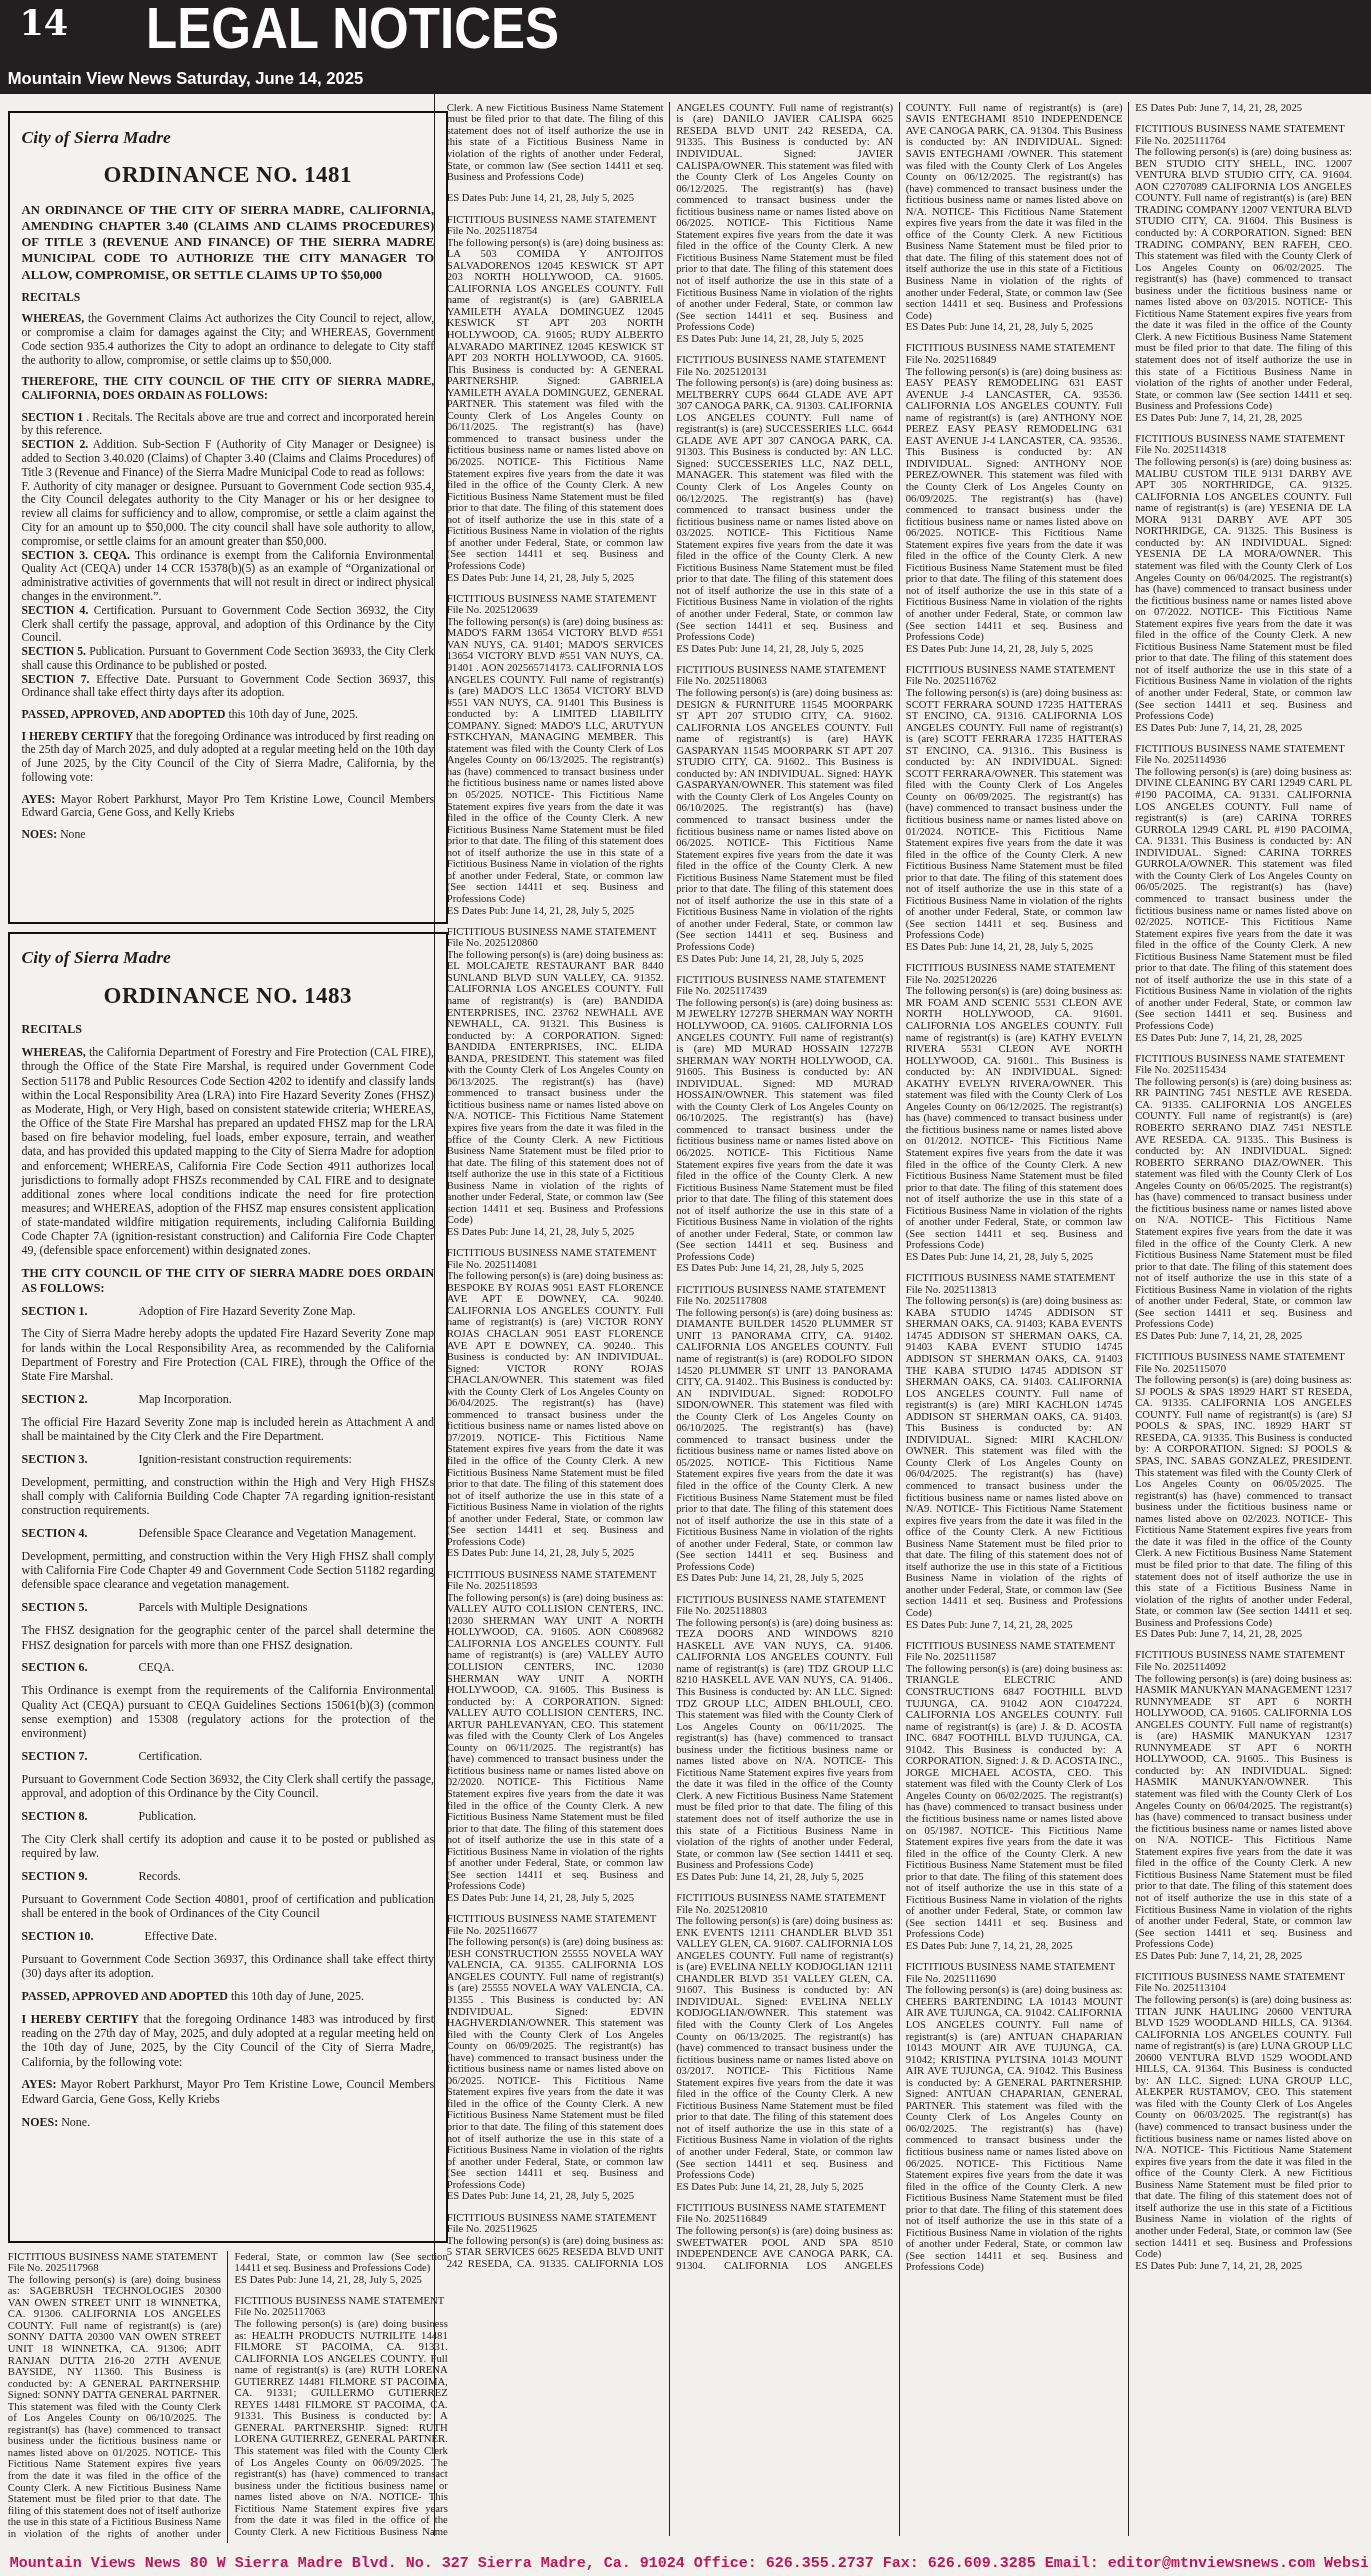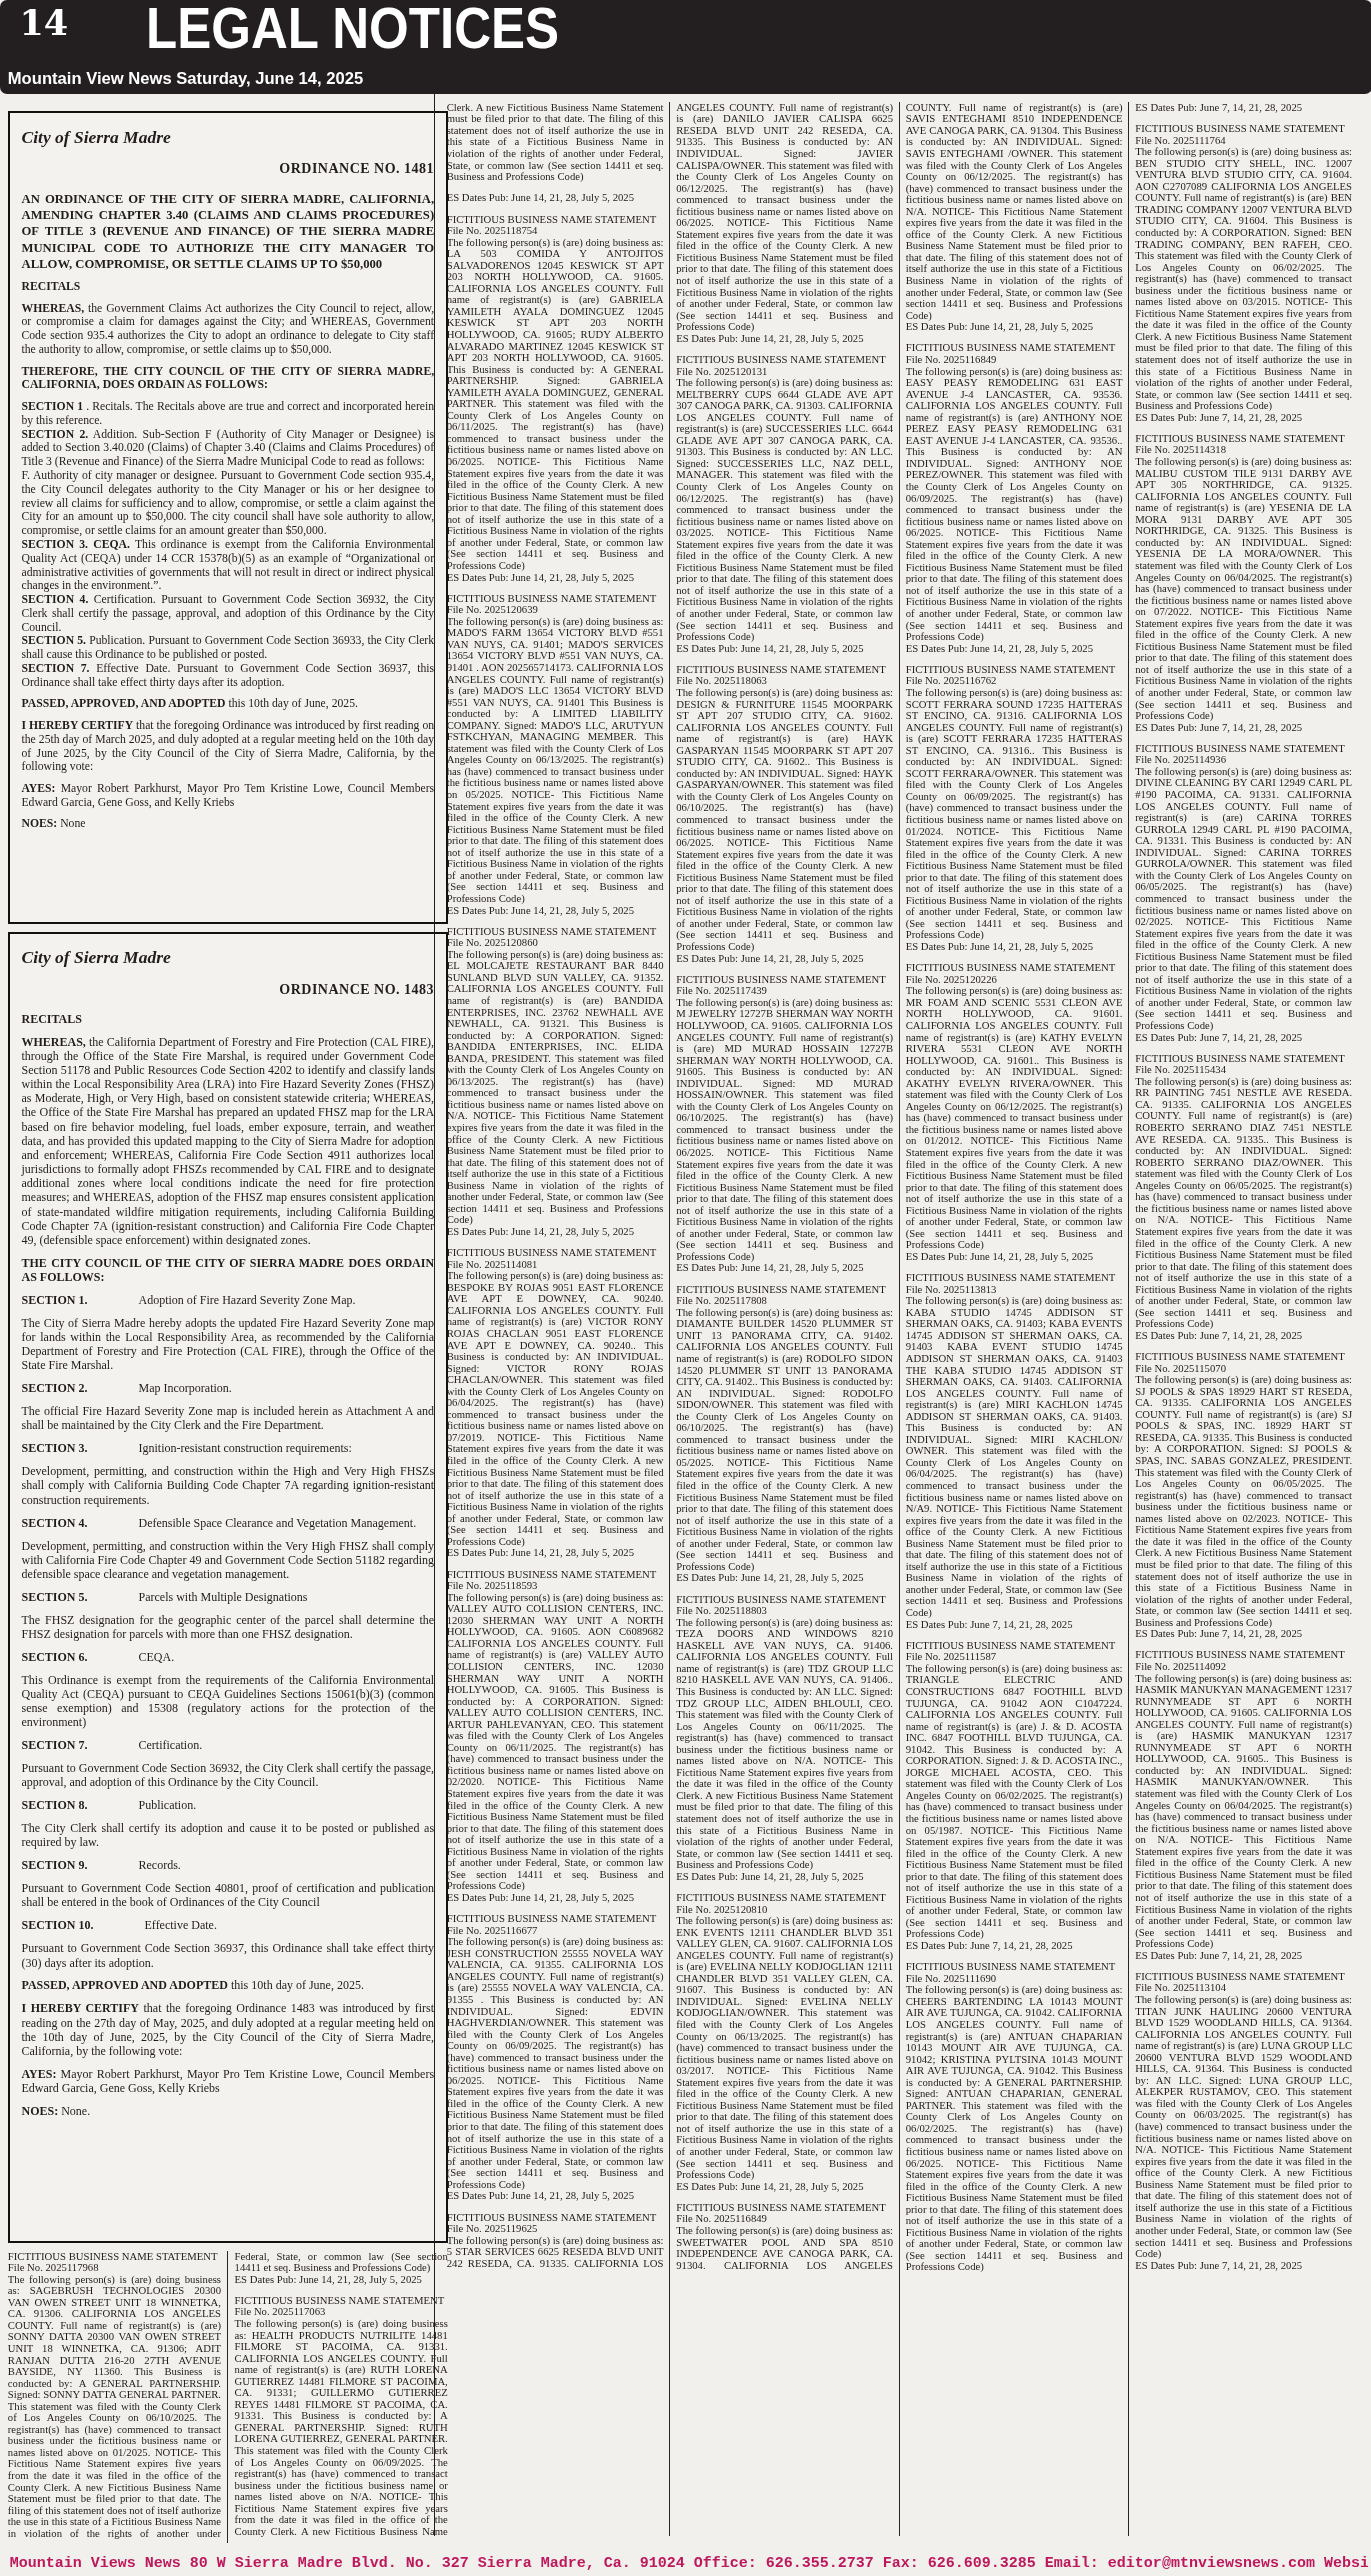--- a/index.html
+++ b/index.html
@@ -1,32 +1,32 @@
 <!DOCTYPE html>
 <html><head>
 <meta charset="utf-8">
 <style>
   html,body{margin:0;padding:0;background:#888;}
   .page{position:relative;width:1372px;height:2576px;background:#f2f0ec;color:#211d1e;
         font-family:"Liberation Serif",serif;overflow:hidden;margin:0 auto;}
   
-  header{position:absolute;top:0;left:0;right:0;height:94px;background:#231f20;color:#fff;border-radius:7px;}
+  header{position:absolute;top:0;left:0;right:0;height:94px;background:#231f20;color:#fff;}
   .pgnum{position:absolute;left:19.5px;top:1.9px;font-family:"DejaVu Serif",serif;font-size:35px;font-weight:bold;}
   .ttl{position:absolute;left:146px;top:-5.8px;font-family:"Liberation Sans",sans-serif;font-weight:800;
        font-size:58px;letter-spacing:0px;transform:scaleX(.88);transform-origin:left;white-space:nowrap;}
   .dateline{position:absolute;left:7.8px;bottom:4.9px;font-family:"Liberation Sans",sans-serif;
             font-weight:bold;font-size:16.6px;}
   
   .leftarea{position:absolute;left:7.8px;top:111px;width:440px;}
   .obox{border:2.9px solid #121011;background:#f4f2ee;box-sizing:border-box;width:440px;
         padding:11.7px 11.7px 7.8px 11.7px;overflow:hidden;text-align:justify;font-size:11.7px;line-height:1.18;}
   #ord1481{height:813px;margin-bottom:7.8px;}
   #ord1483{height:1311px;margin-bottom:7.8px;font-size:12px;}
   .obox .org{font-size:17.5px;font-weight:bold;font-style:italic;text-align:left;margin:1.9px 0 13.6px;}
-  .obox .num{font-size:14px;font-weight:bold;text-align:right;margin:9.7px 0 13.6px;letter-spacing:0.5px;}
+  .obox .num{font-size:23px;font-weight:bold;text-align:center;margin:9.7px 0 13.6px;letter-spacing:0.5px;}
   .obox .btitle{font-weight:bold;font-size:12.7px;line-height:1.28;margin-bottom:7.8px;}
   .obox p{margin:7.8px 0 0;}
   #ord1483 p{margin:8.8px 0 0;}
   .obox p.tight{margin-top:0;}
   .obox b{font-weight:bold;}
   .tab{display:inline-block;width:51px;}
   
   .fbncols{font-size:10.7px;line-height:1.08;}
   #bl{width:440px;height:292px;margin-top:5.8px;overflow:hidden;
       column-count:2;column-gap:13.6px;column-rule:1px solid #2a2627;}

